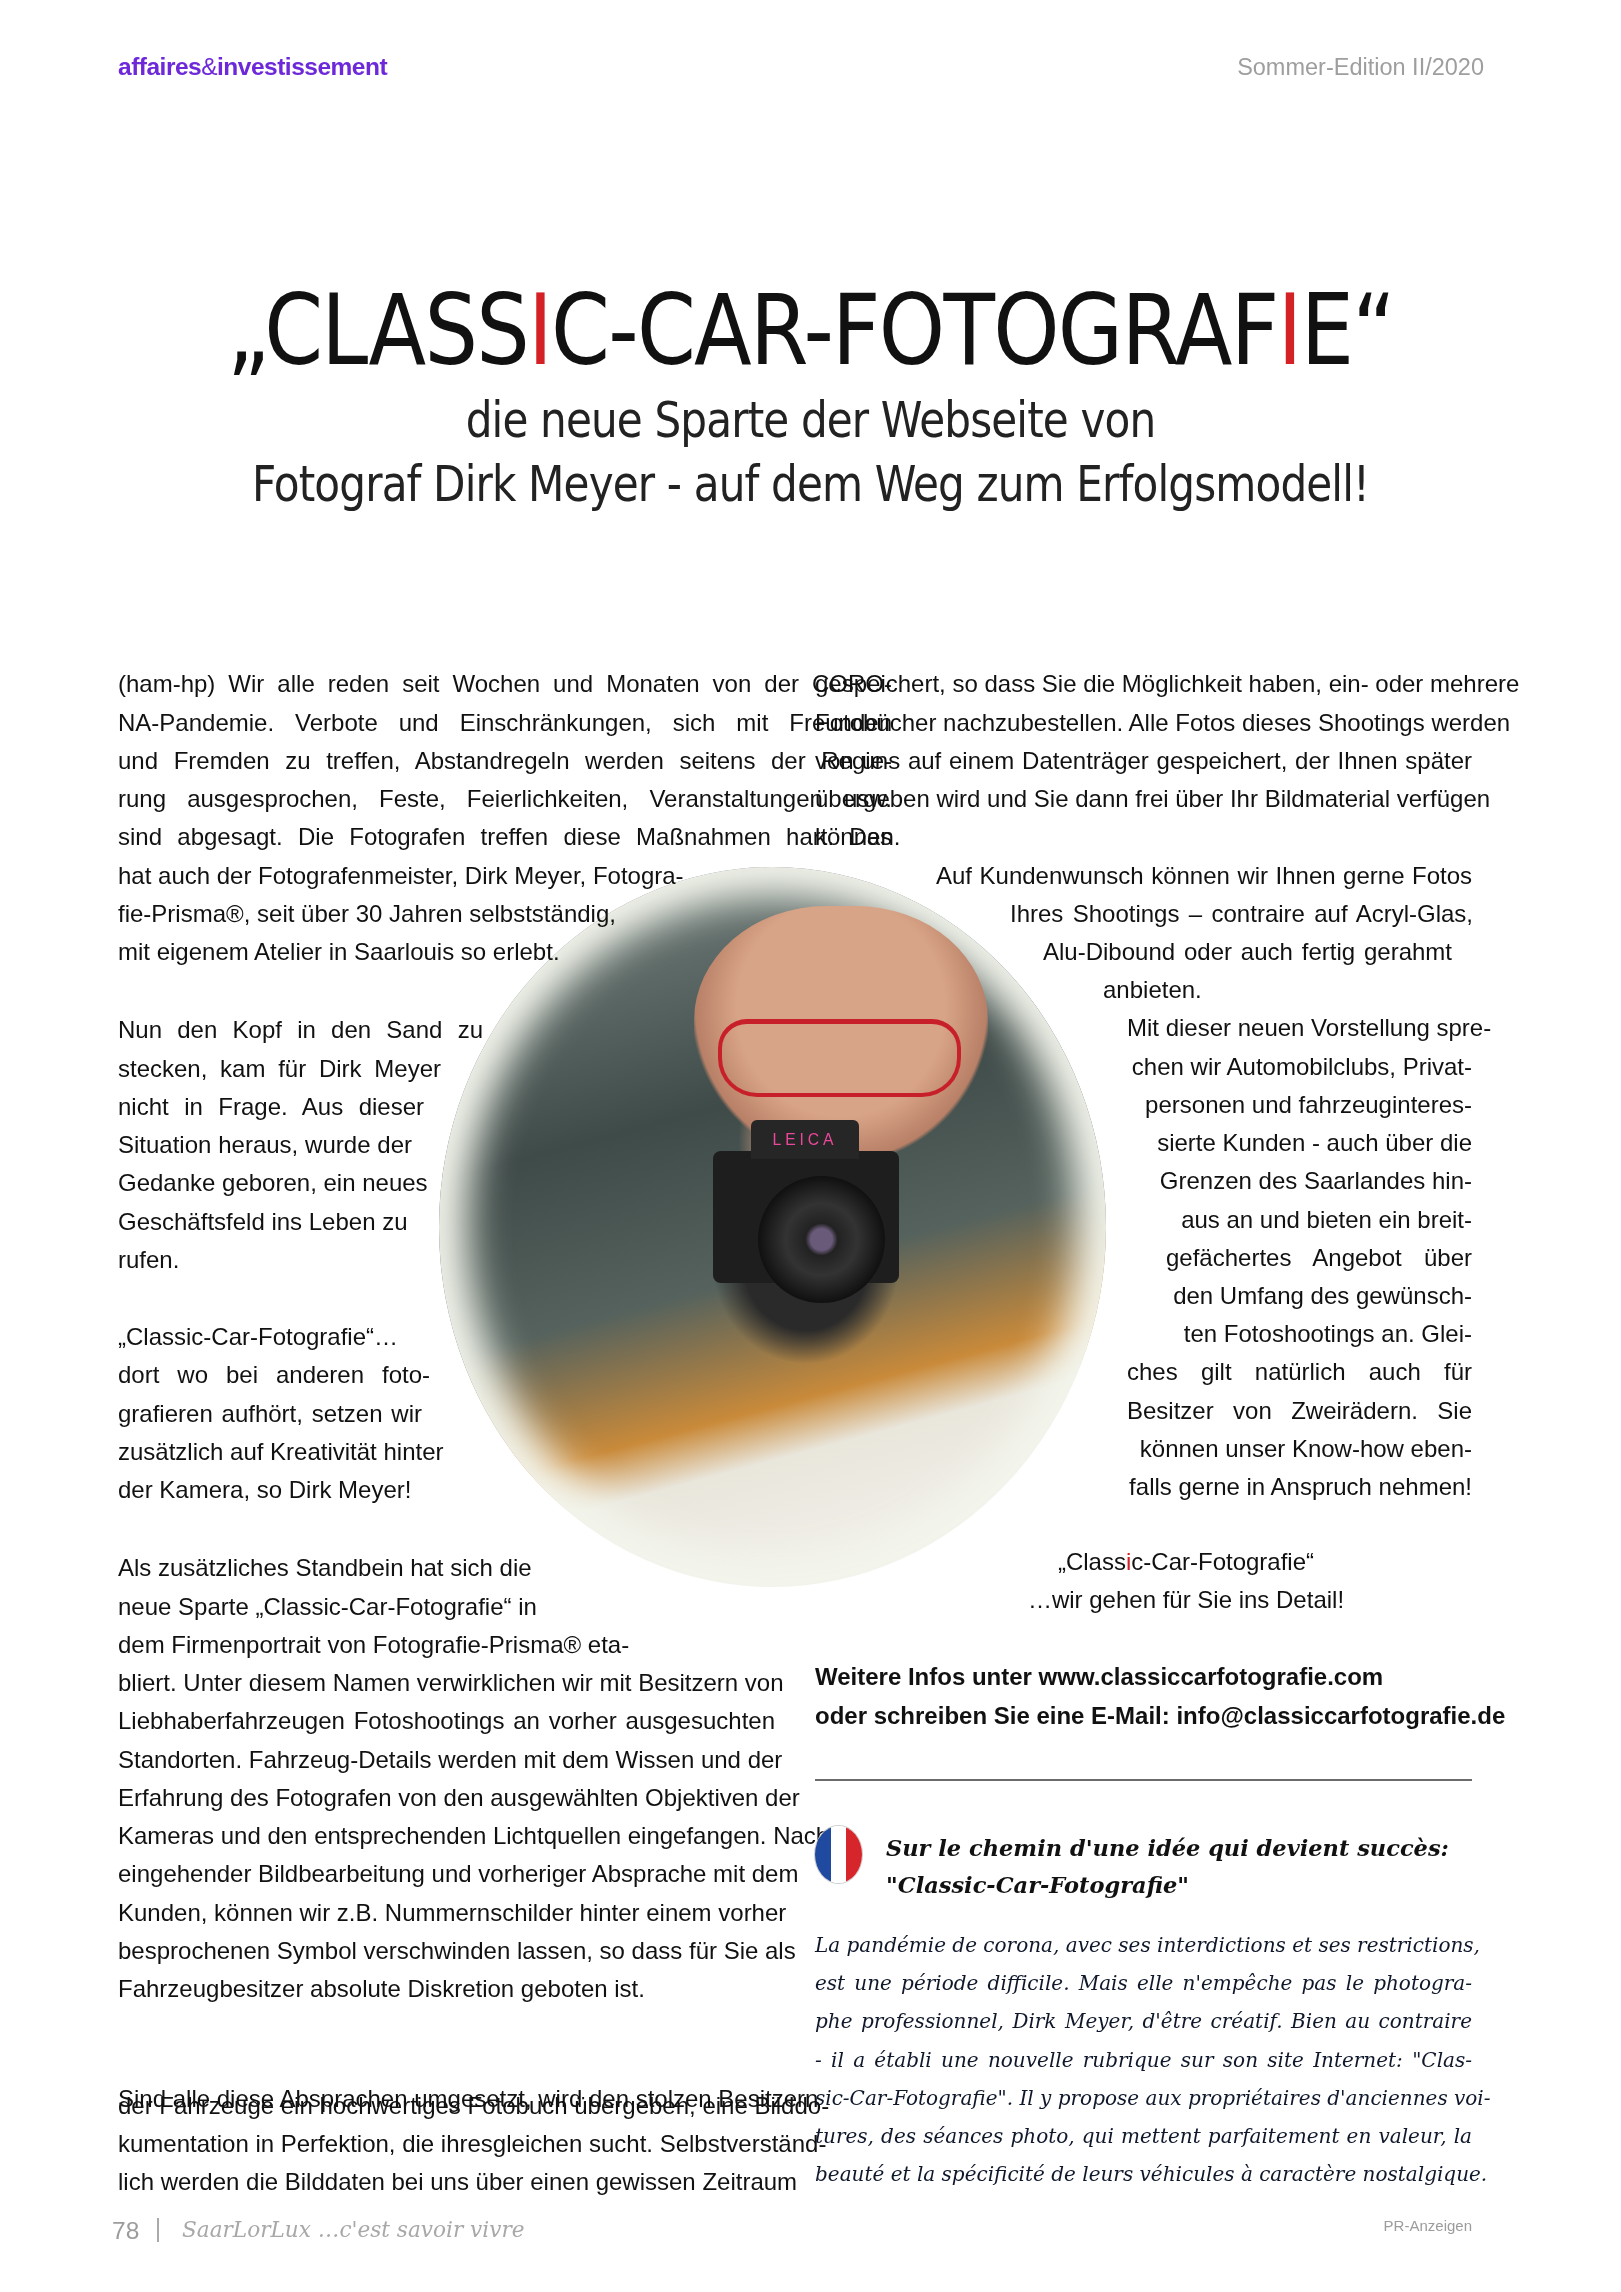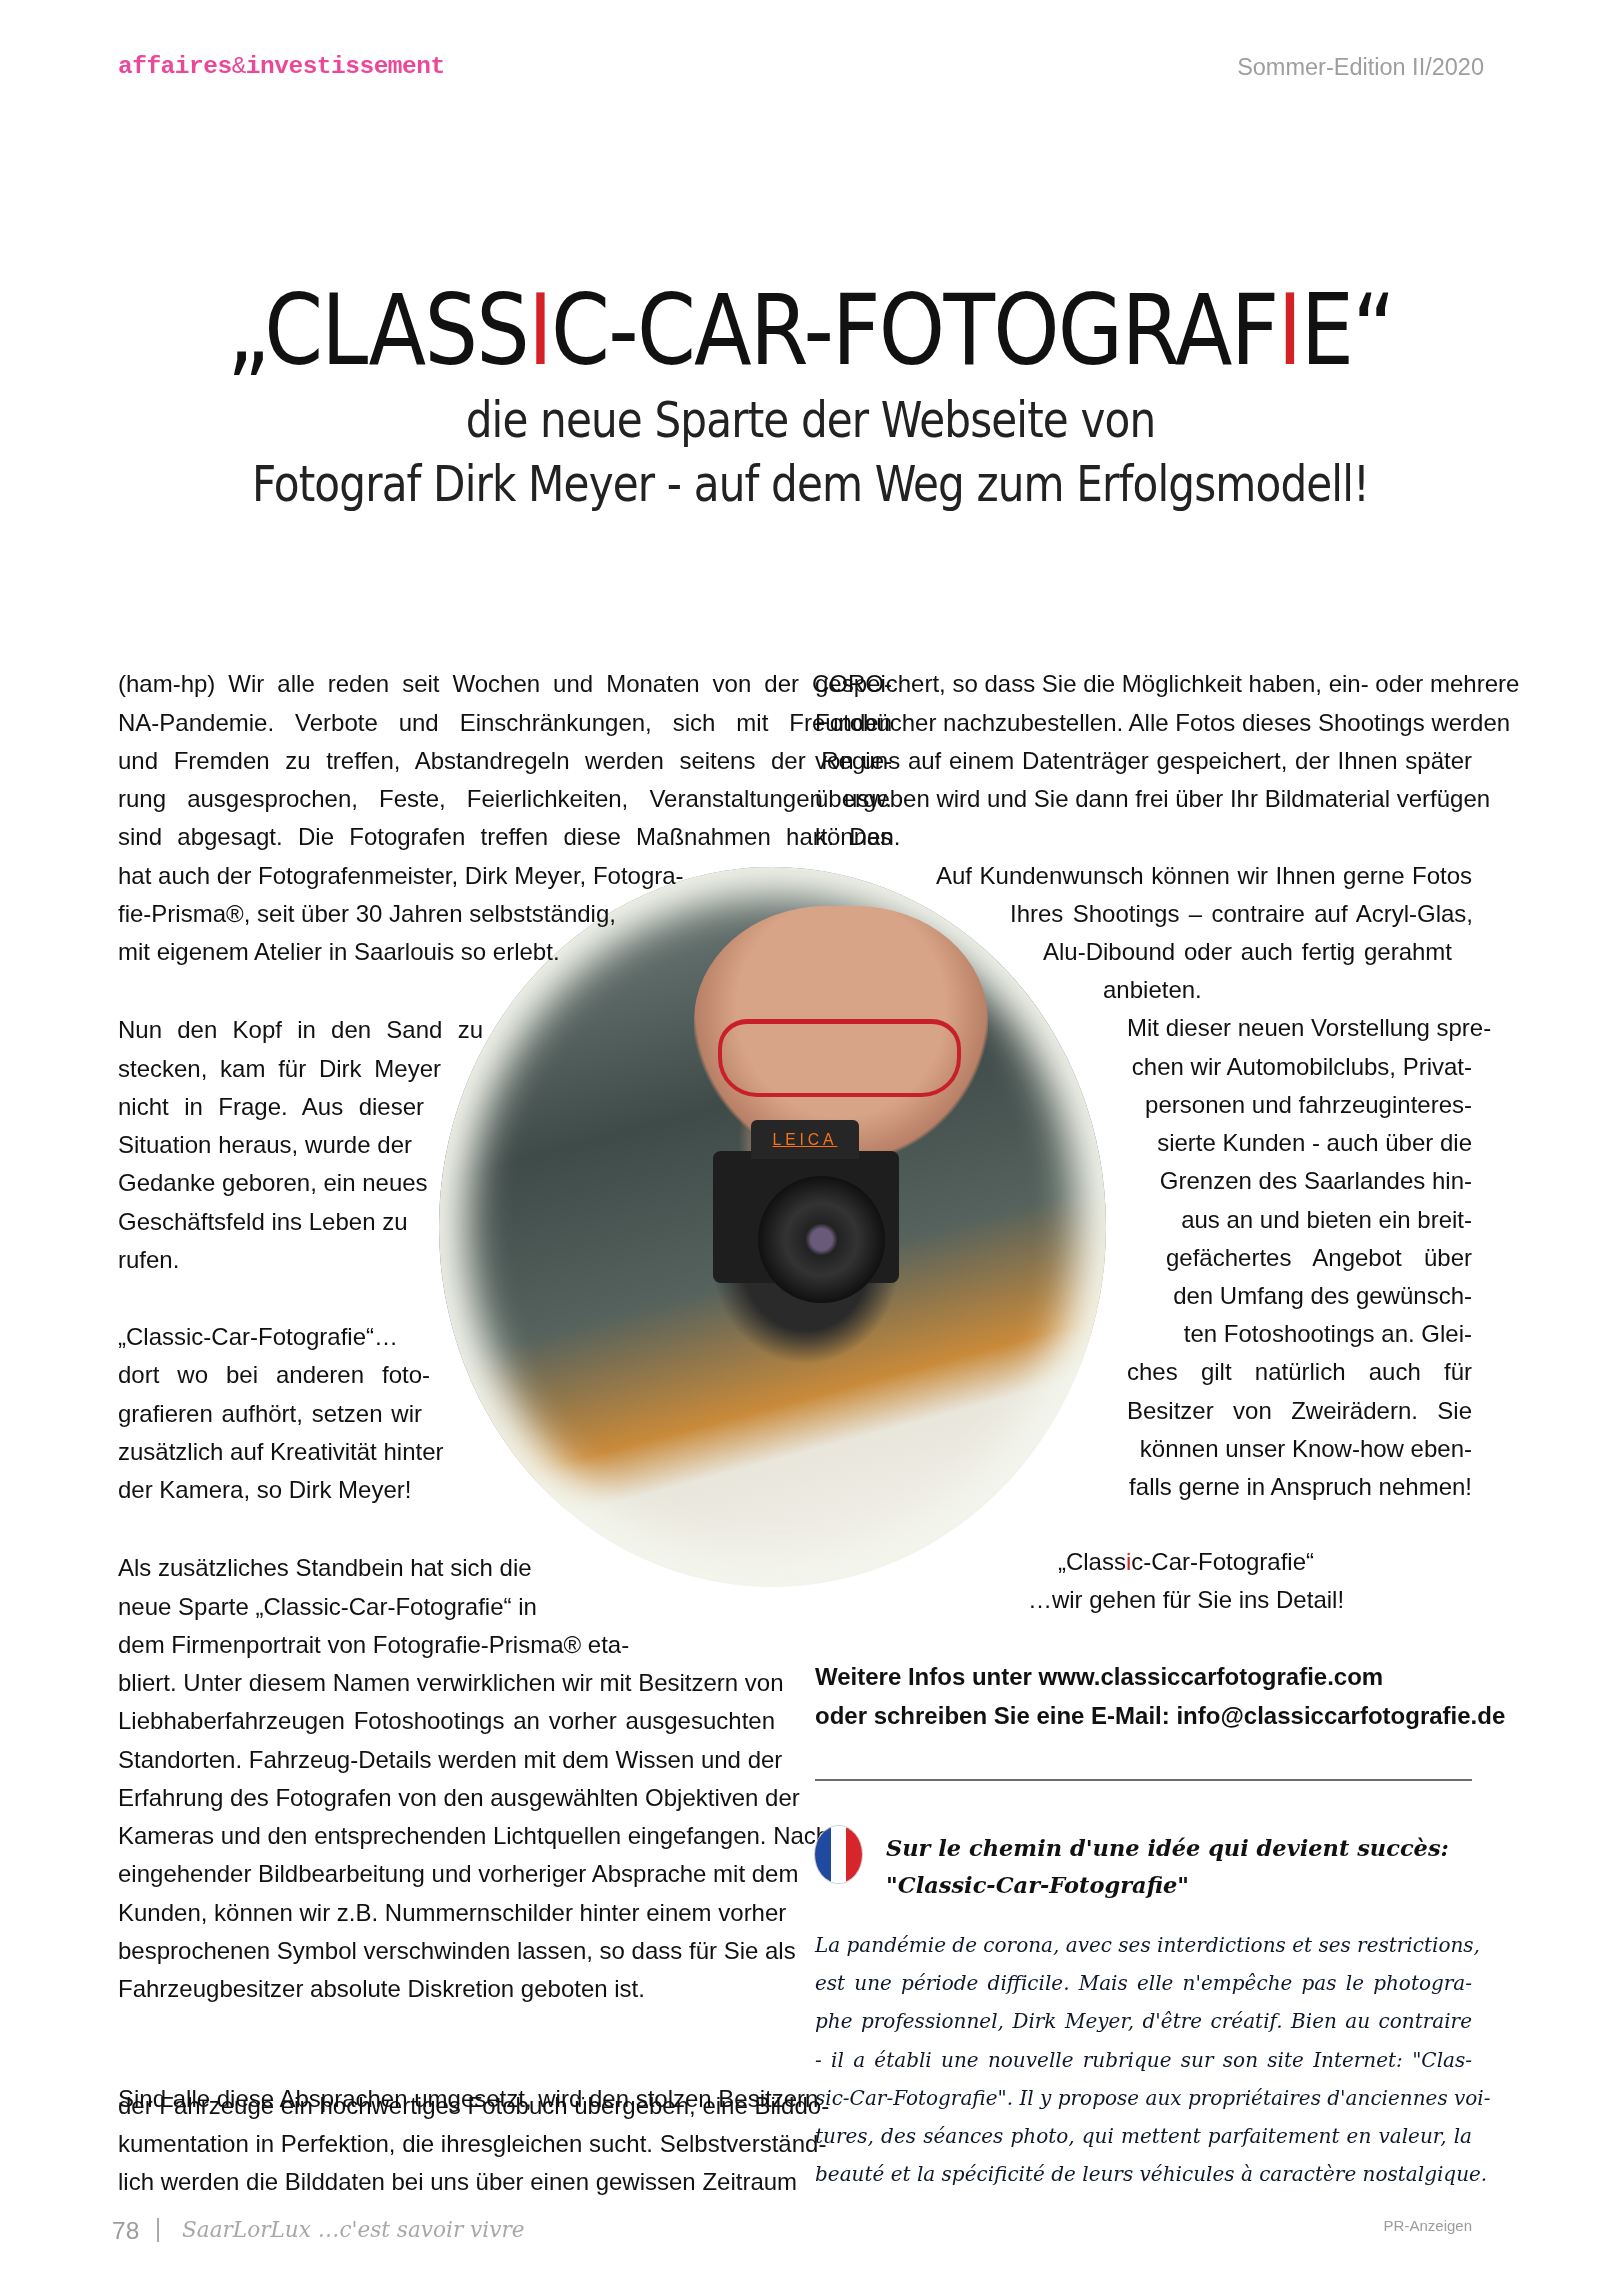--- a/index.html
+++ b/index.html
@@ -1,37 +1,37 @@
 <!DOCTYPE html>
 <html><head>
 <meta charset="utf-8">
 <style>
   html, body { margin:0; padding:0; background:#ffffff; }
   body { width:1621px; height:2293px; position:relative; overflow:hidden; font-family:"Liberation Sans", sans-serif; color:#111; }
-  .hdr-left { position:absolute; left:118px; top:53px; font-size:24.5px; color:#ec4899; font-weight:bold; letter-spacing:-0.5px;font-family:Liberation Mono, monospace; }
+  .hdr-left { position:absolute; left:118px; top:53px; font-size:24.5px; color:#6d28d9; font-weight:bold; letter-spacing:-0.5px; }
   .hdr-left .amp { font-weight:normal; }
   .hdr-right { position:absolute; right:137px; top:54px; font-size:23.5px; color:#9e9e9e; }
   .title { position:absolute; left:0; width:1621px; top:276px; text-align:center; font-size:98px; line-height:108px; color:#111; letter-spacing:-2px; font-family:"DejaVu Sans", sans-serif; font-weight:normal; transform:scaleX(0.86); }
   .title .red { color:#d42126; }
   .subtitle { position:absolute; left:0; width:1621px; text-align:center; font-size:49px; color:#222; font-family:"DejaVu Sans", sans-serif; font-weight:normal; letter-spacing:-1px; transform:scaleX(0.86); }
   .sub1 { top:392px; }
   .sub2 { top:456px; }
   .ln { position:absolute; font-size:24px; line-height:25.5px; white-space:nowrap; color:#111; font-family:"Liberation Sans Narrow", "Liberation Sans", sans-serif; }
   .ln.just { text-align:justify; text-align-last:justify; }
   .ln.right { text-align:right; }
   .ln.center { text-align:center; }
   .photo { position:absolute; left:439px; top:867px; width:667px; height:720px; border-radius:50%;
     background:
       radial-gradient(ellipse at 56% 38%, #c9957a 0 8%, transparent 14%),
       radial-gradient(ellipse at 55% 55%, #2a2a2a 0 12%, transparent 18%),
       linear-gradient(165deg, #7e8a86 0%, #3f4b49 35%, #55625d 55%, #c98a3a 70%, #e9e6dc 76%, #f6f6f2 100%);
     box-shadow: inset 0 0 39px 29px #f3f5ec;
   }
   .cam { position:absolute; left:274px; top:284px; width:186px; height:132px; background:#1e1e1e; border-radius:7.8px; }
-  .cam-top { position:absolute; left:312px; top:253px; width:108px; height:39px; background:#262626; border-radius:5.9px 5.9px 0 0; color:#f97316; font-size:15.7px; text-align:center; line-height:39px; letter-spacing:3.9px;text-decoration:underline; }
+  .cam-top { position:absolute; left:312px; top:253px; width:108px; height:39px; background:#262626; border-radius:5.9px 5.9px 0 0; color:#ec4899; font-size:15.7px; text-align:center; line-height:39px; letter-spacing:3.9px; }
   .lens { position:absolute; left:319px; top:309px; width:127px; height:127px; border-radius:50%; background:radial-gradient(circle, #6a5a7a 0 12%, #222 18%, #333 40%, #111 70%); }
   .glasses { position:absolute; left:279px; top:152px; width:235px; height:69px; border:4.9px solid #c8202a; border-radius:29px 29px 39px 39px; border-top-width:5.9px; }
   .face { position:absolute; left:255px; top:39px; width:294px; height:255px; border-radius:45%; background:radial-gradient(ellipse at 50% 40%, #d8a487 0 50%, #b88067 70%, transparent 72%); }
   .rule { position:absolute; left:815px; top:1779px; width:657px; height:2px; background:#6b6b6b; }
   .flag { position:absolute; left:814px; top:1825px; width:47px; height:57px; border-radius:50%; overflow:hidden; border:1px solid #ccc; display:flex; }
   .flag span { flex:1; }
   .fr-head { position:absolute; left:886px; font-family:"DejaVu Serif", serif; font-style:italic; font-weight:bold; font-size:22.5px; color:#111; white-space:nowrap; }
   .fr { position:absolute; font-family:"DejaVu Serif", serif; font-style:italic; font-size:20px; color:#0f172a; white-space:nowrap; }
   .bold { font-weight:bold; }
   .footer-num { position:absolute; left:112px; top:2217px; font-size:24.5px; color:#9c9c9c; }

